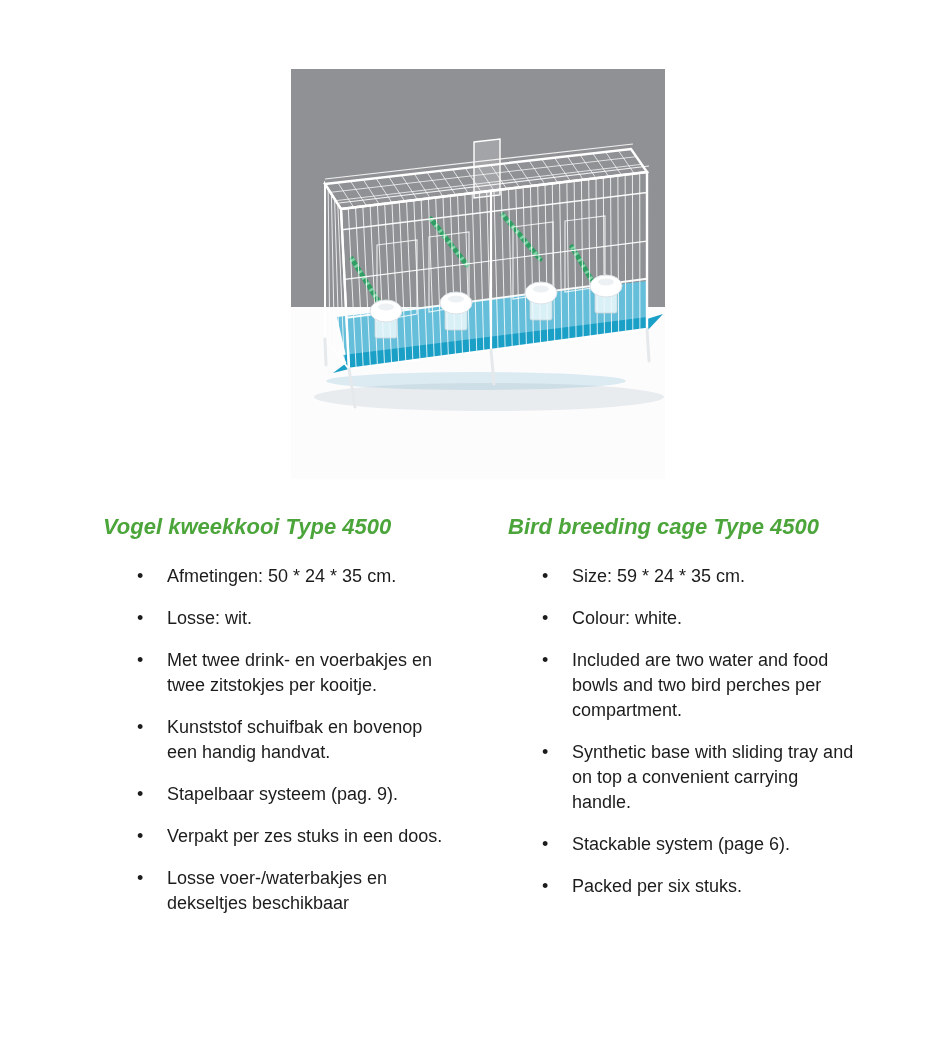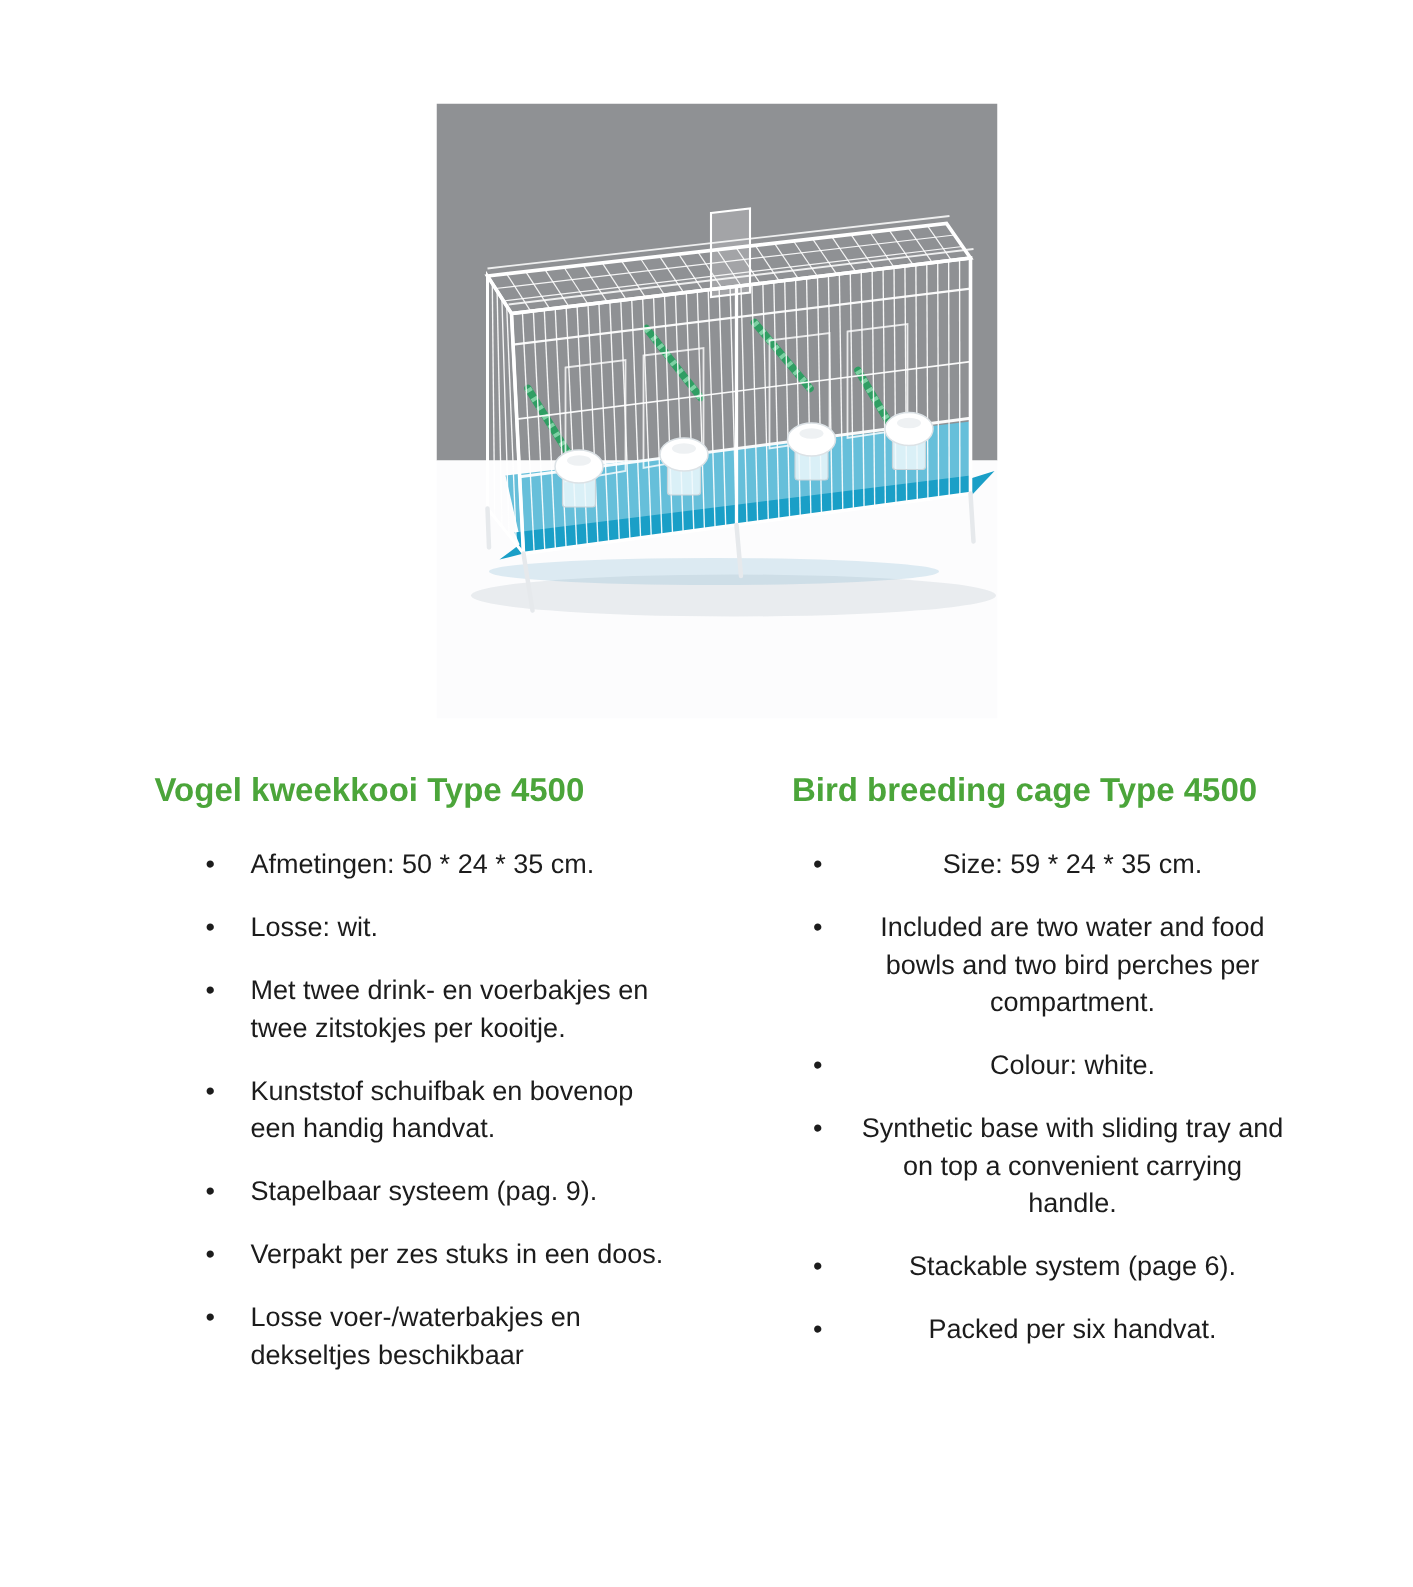--- a/index.html
+++ b/index.html
@@ -11,24 +11,24 @@
   h1.page-title {
     margin:50px 0 0 0; text-align:center;
     font-size:33px; line-height:38px; font-weight:bold; color:var(--green);
     letter-spacing:0.2px;
   }
   figure.photo { margin:69px 0 0 291px; width:374px; height:410px; padding:0; }
   figure.photo svg { display:block; }
   section.cols { display:flex; margin:34px 0 0 103px; }
   .col { flex:0 0 auto; }
   .col-left  { width:348px; }
-  .col-right { width:350px; margin-left:57px;text-align:center; }
+  .col-right { width:350px; margin-left:57px; }
   .col h2 {
     margin:0 0 24px 0; font-size:22px; line-height:27px;
-    font-weight:bold; color:var(--green);
+    font-weight:bold; color:var(--green);font-style:italic;
   }
   .col ul { margin:0; padding:0 0 0 64px; list-style:none; }
   .col li {
     position:relative; font-size:18px; line-height:25px;
     margin:0 0 17px 0; color:var(--ink);
   }
   .col-left  li { width:284px; }
   .col-right li { width:286px; }
   .col li::before {
     content:"\2022"; position:absolute; left:-30px; top:0
@@ -208,22 +208,22 @@
         <li>Kunststof schuifbak en bovenop een handig handvat.</li>
         <li>Stapelbaar systeem (pag. 9).</li>
         <li>Verpakt per zes stuks in een doos.</li>
         <li>Losse voer-/waterbakjes en dekseltjes beschikbaar</li>
       </ul>
     </div>
     <div class="col col-right">
       <h2>Bird breeding cage Type 4500</h2>
       <ul>
         <li>Size: 59 * 24 * 35 cm.</li>
+        <li>Colour: white.</li>
         <li>Included are two water and food bowls and two bird perches per compartment.</li>
-        <li>Colour: white.</li>
         <li>Synthetic base with sliding tray and on top a convenient carrying handle.</li>
         <li>Stackable system (page 6).</li>
-        <li>Packed per six handvat.</li>
+        <li>Packed per six stuks.</li>
       </ul>
     </div>
   </section>
 
 </main>
 
 </body></html>

